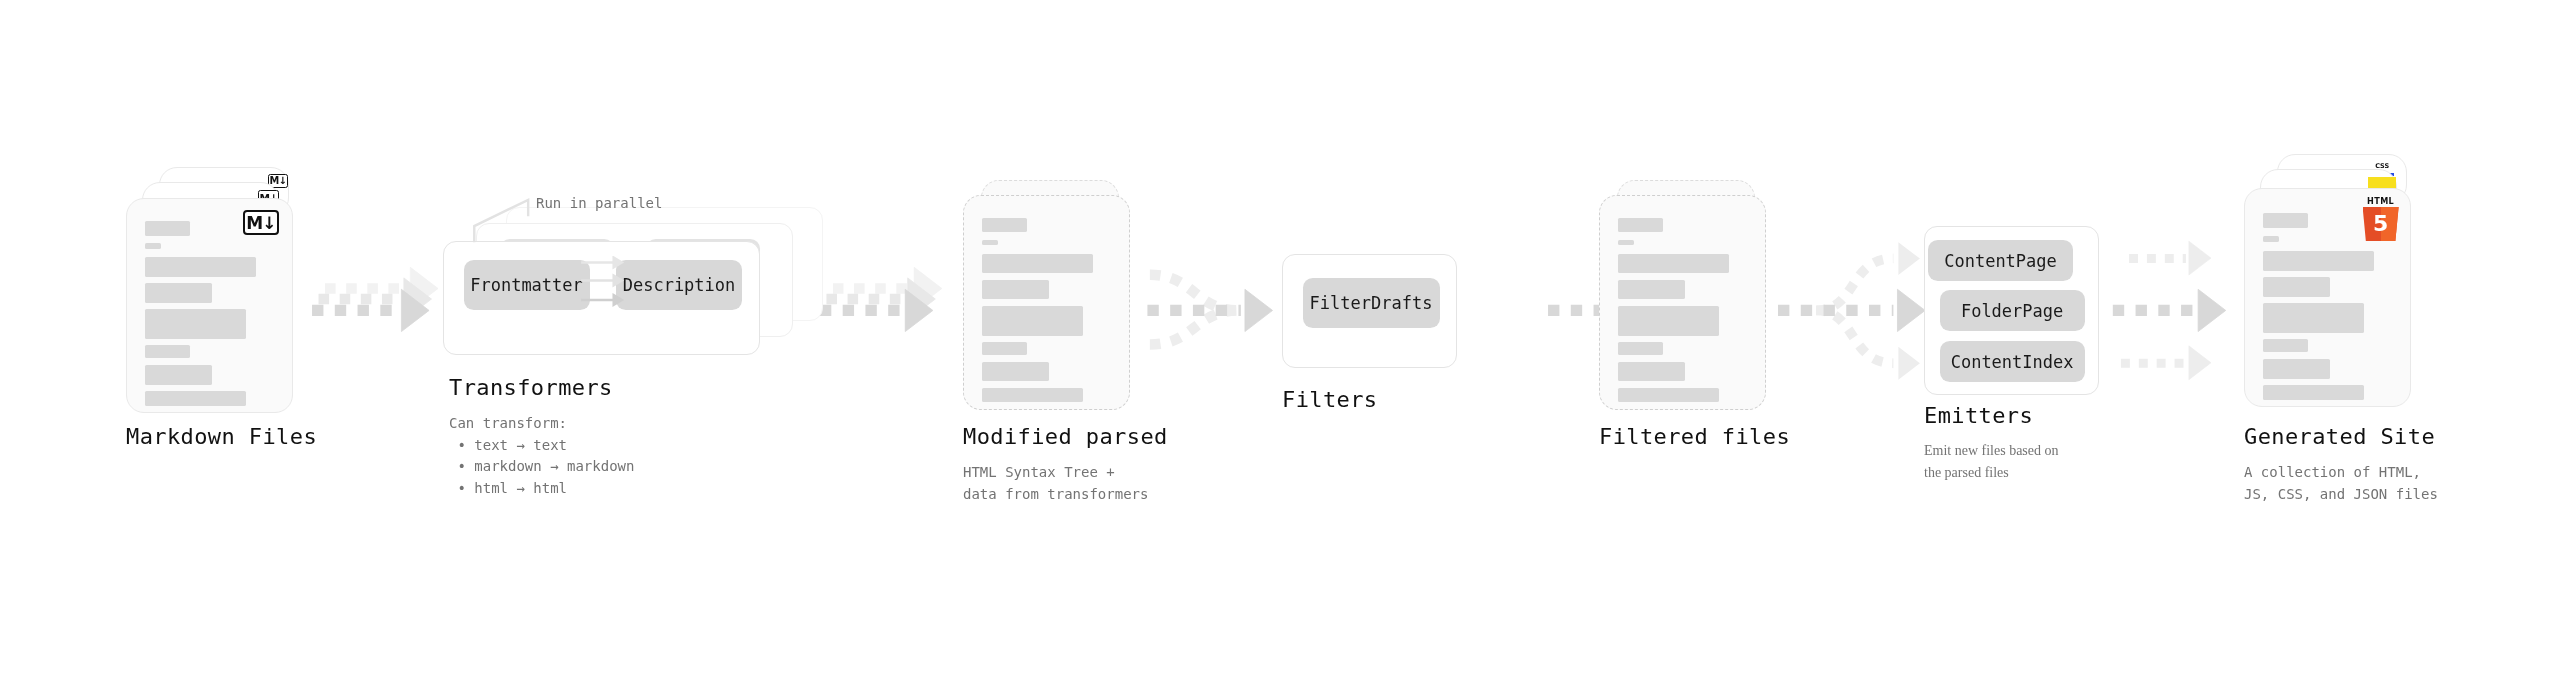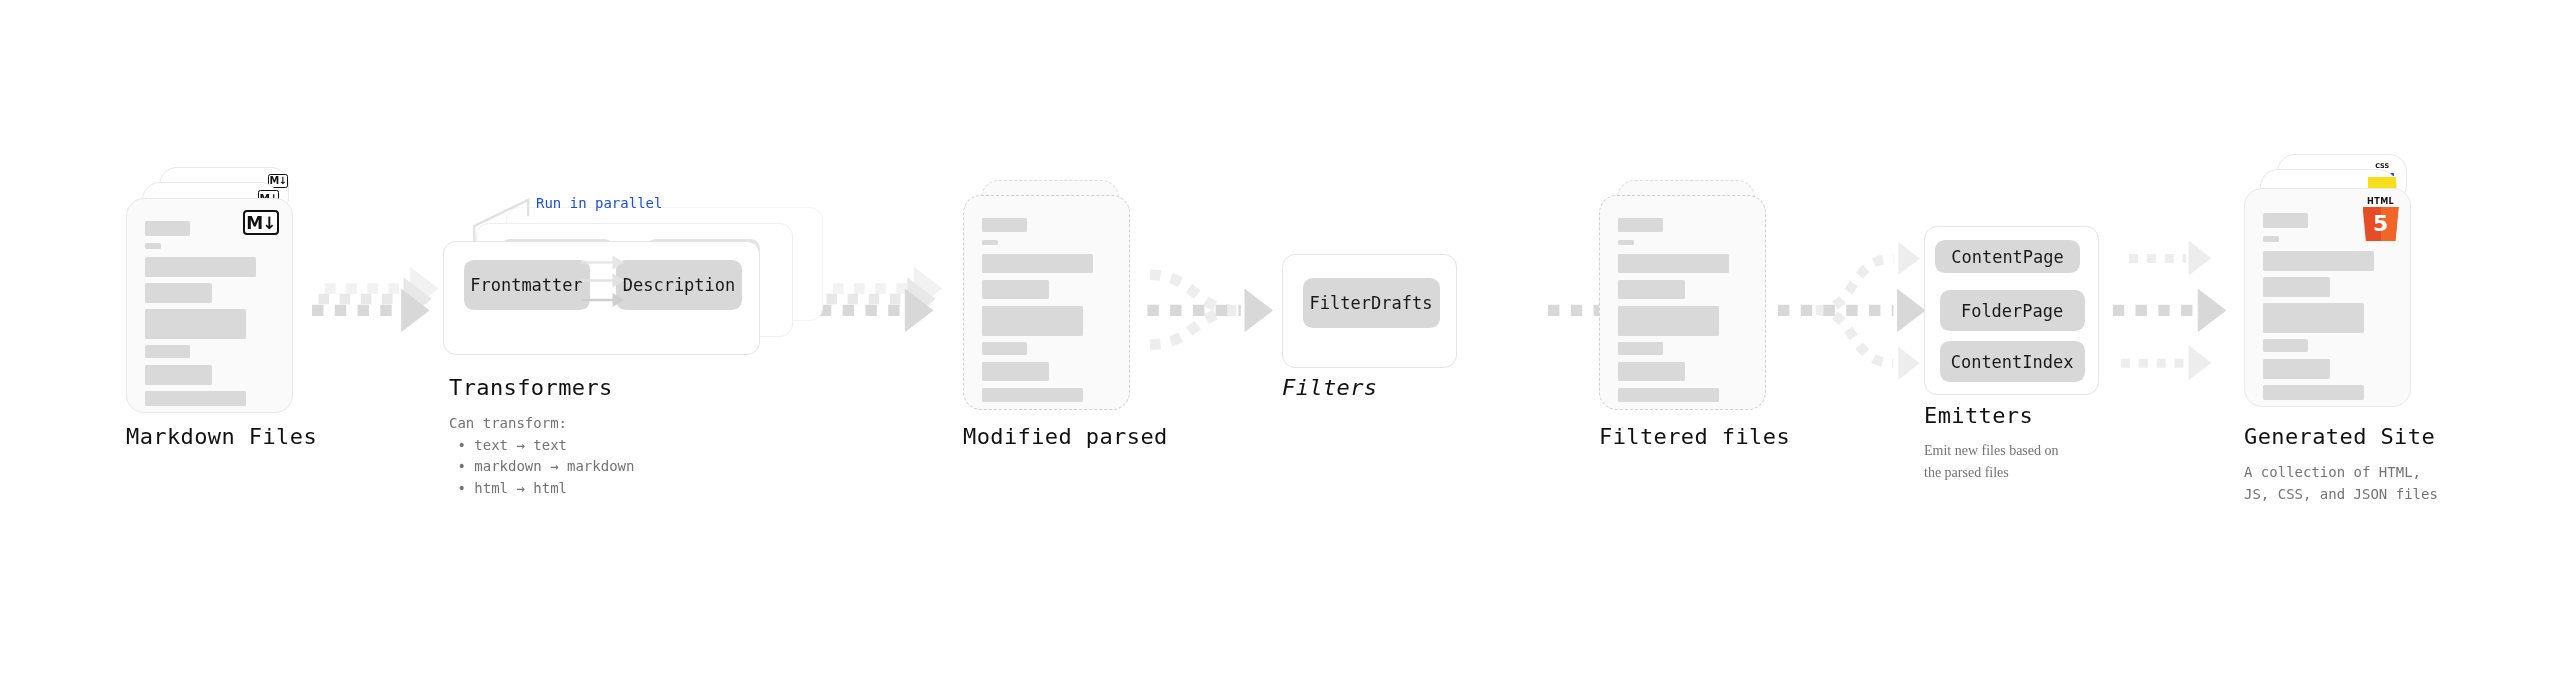--- a/index.html
+++ b/index.html
@@ -71,21 +71,21 @@
     background:#d8d8d8;border-radius:9.8px;
     display:flex;align-items:center;justify-content:center;
     font-size:17px;color:#1a1a1a;white-space:nowrap;
   }
   .chip.l2{background:#e3e3e3;}
   .chip.l3{background:#ededed;}
 
   
   .title{position:absolute;font-size:22px;color:#111;white-space:nowrap;letter-spacing:0.4px;}
   .sub{position:absolute;font-size:14px;color:#737373;line-height:1.55;white-space:pre;}
-  .note{position:absolute;font-size:14px;color:#1d4ed8;white-space:nowrap;}
+  .note{position:absolute;font-size:14px;color:#737373;white-space:nowrap;}
 
   
   svg.arrows{position:absolute;left:0;top:0;width:2576px;height:681px;pointer-events:none;}
 </style>
 </head>
 <body>
 
 <div id="stage">
 
   <svg class="arrows" viewBox="0 0 3170 838">
@@ -238,43 +238,45 @@
       <div class="bar" style="left:18px;top:44px;width:16.3px;height:5.7px;"></div>
       <div class="bar" style="left:18px;top:58px;width:111px;height:19.5px;"></div>
       <div class="bar" style="left:18px;top:84px;width:67px;height:19.5px;"></div>
       <div class="bar" style="left:18px;top:110px;width:101px;height:30px;"></div>
       <div class="bar" style="left:18px;top:146px;width:45px;height:13px;"></div>
       <div class="bar" style="left:18px;top:166px;width:67px;height:19.5px;"></div>
       <div class="bar" style="left:18px;top:192px;width:101px;height:14.6px;"></div>
     </div>
   </div>
   <div class="title" style="left:963px;top:424px;">Modified parsed</div>
+  <div class="sub" style="left:963px;top:462px;">HTML Syntax Tree +
+data from transformers</div>
 
   <div class="pbox" style="left:1282px;top:254px;width:175px;height:114px;">
     <div class="chip" style="left:19.5px;top:23px;width:137px;height:50px;">FilterDrafts</div>
   </div>
-  <div class="title" style="left:1282px;top:375px;font-style:italic;">Filters</div>
+  <div class="title" style="left:1282px;top:387px;">Filters</div>
 
   <div class="stack" style="left:1599px;top:180px;">
     <div class="doc dashed" style="left:18px;top:0;width:138px;height:49px;border-color:#dcdcdc;"></div>
     <div class="doc dashed" style="left:0;top:14.6px;width:167px;height:215px;">
       <div class="bar" style="left:18px;top:22px;width:45px;height:14.6px;"></div>
       <div class="bar" style="left:18px;top:44px;width:16.3px;height:5.7px;"></div>
       <div class="bar" style="left:18px;top:58px;width:111px;height:19.5px;"></div>
       <div class="bar" style="left:18px;top:84px;width:67px;height:19.5px;"></div>
       <div class="bar" style="left:18px;top:110px;width:101px;height:30px;"></div>
       <div class="bar" style="left:18px;top:146px;width:45px;height:13px;"></div>
       <div class="bar" style="left:18px;top:166px;width:67px;height:19.5px;"></div>
       <div class="bar" style="left:18px;top:192px;width:101px;height:14.6px;"></div>
     </div>
   </div>
   <div class="title" style="left:1599px;top:424px;">Filtered files</div>
 
   <div class="pbox" style="left:1924px;top:226px;width:175px;height:169px;">
-    <div class="chip" style="left:10px;top:13px;width:145px;height:33px;">ContentPage</div>
+    <div class="chip" style="left:3px;top:13px;width:145px;height:41px;">ContentPage</div>
     <div class="chip" style="left:14.6px;top:63px;width:145px;height:41px;">FolderPage</div>
     <div class="chip" style="left:14.6px;top:114px;width:145px;height:41px;">ContentIndex</div>
   </div>
   <div class="title" style="left:1924px;top:403px;">Emitters</div>
   <div class="sub" style="left:1924px;top:440px;font-family:Liberation Serif, serif;">Emit new files based on
 the parsed files</div>
 
   <div class="stack" style="left:2244px;top:154px;">
     <div class="doc ghost" style="left:32.5px;top:0;width:130px;height:49px;"></div>
     <div class="css-badge" style="left:126px;top:8.1px;">CSS</div>

